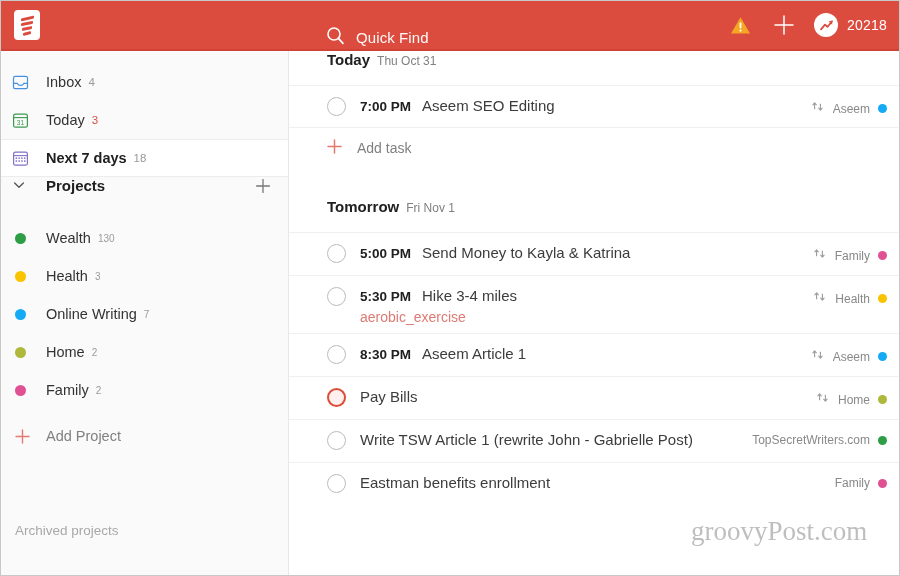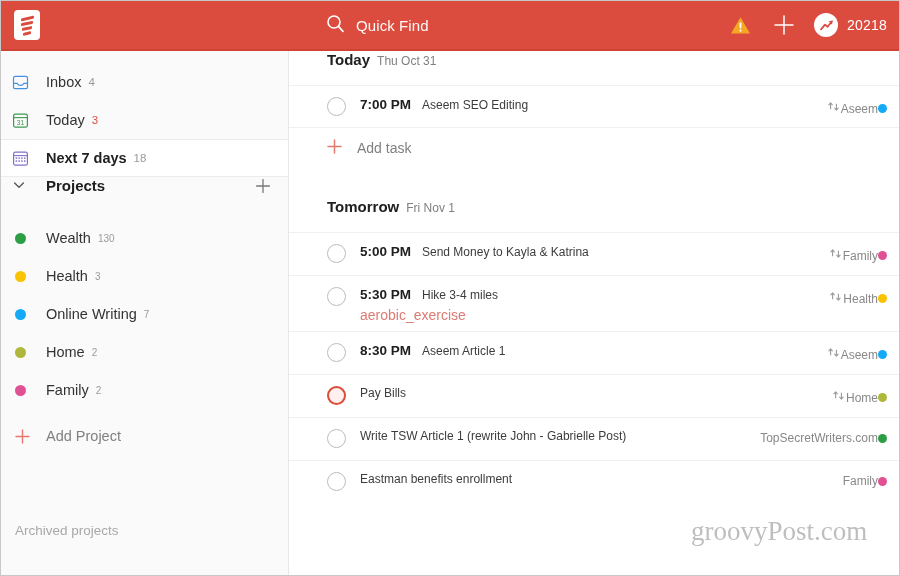--- a/index.html
+++ b/index.html
@@ -47,21 +47,21 @@
     width: 13px; height: 3px;
     background: #db4c3f;
     border-radius: 1px;
     transform: skewY(-12deg);
   }
   .logo-stripe.s2 { width: 12px; }
   .logo-stripe.s3 { width: 10px; }
   .logo-stripe.s4 { width: 8px; }
 
   #quickfind {
-    position: absolute; left: 325px; top: 0; height: 48px;
+    position: absolute; left: 325px; top: 12px; height: 48px;
     display: flex; align-items: center; gap: 11px;
     cursor: pointer;
   }
   #quickfind .qf-label {
     color: #ffffff; font-size: 15px; opacity: .97;
     letter-spacing: .1px;
   }
   .search-glyph { display: block; }
 
   .hdr-right {
@@ -178,26 +178,26 @@
   .chk.p1 { border: 2px solid #dd4b39; background: #fdf0ef; }
   .task-body {
     margin-left: 14px; padding-top: 11px; padding-bottom: 8px;
     display: flex; flex-direction: column;
   }
   .task-line1 { display: flex; align-items: baseline; }
   .task-time {
     font-size: 13.5px; font-weight: bold; color: #202020;
     min-width: 62px;
   }
-  .task-title { font-size: 12px; color: #3c3c3c; }
+  .task-title { font-size: 15px; color: #3c3c3c; }
   .task-label {
     font-size: 14px; color: #dd7a73; margin-top: 5px;
   }
   .task-meta {
-    margin-left: auto; display: flex; align-items: center; gap: 0;
+    margin-left: auto; display: flex; align-items: center; gap: 8px;
     padding-top: 13px; flex: 0 0 auto;
   }
   .meta-proj { font-size: 12px; color: #888888; }
   .meta-dot { width: 9px; height: 9px; border-radius: 50%; display: block; }
 
   .add-task-row {
     display: flex; align-items: center;
     padding-left: 36px; height: 40px;
     cursor: pointer;
   }

